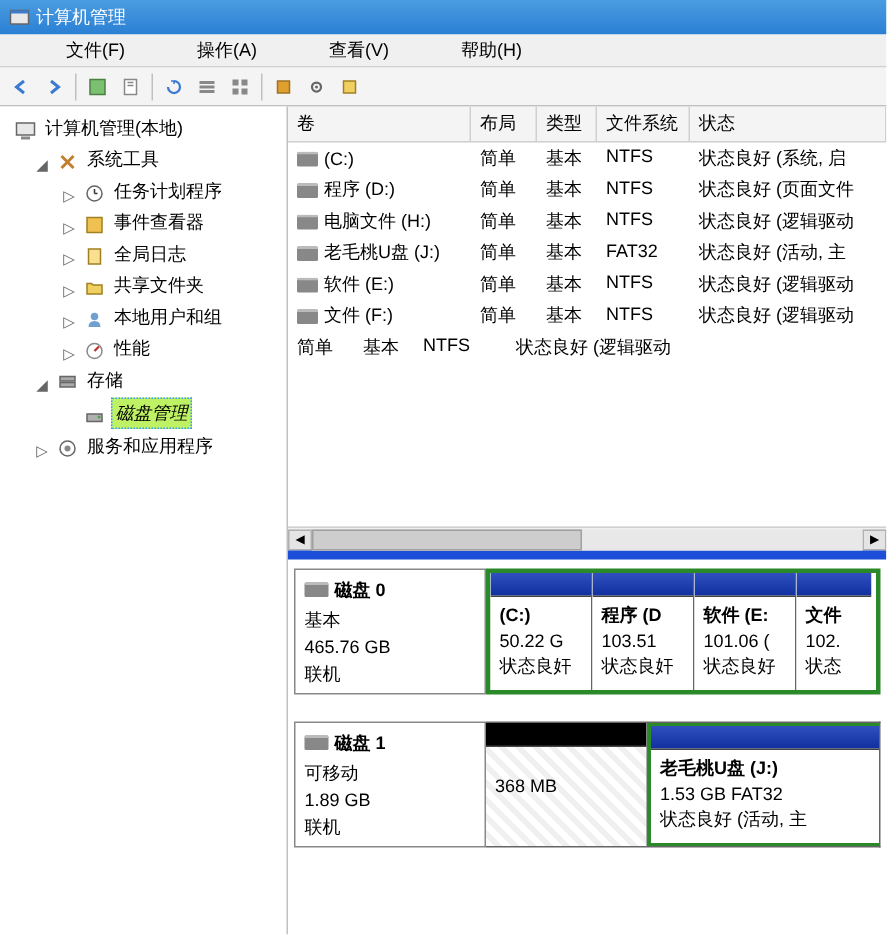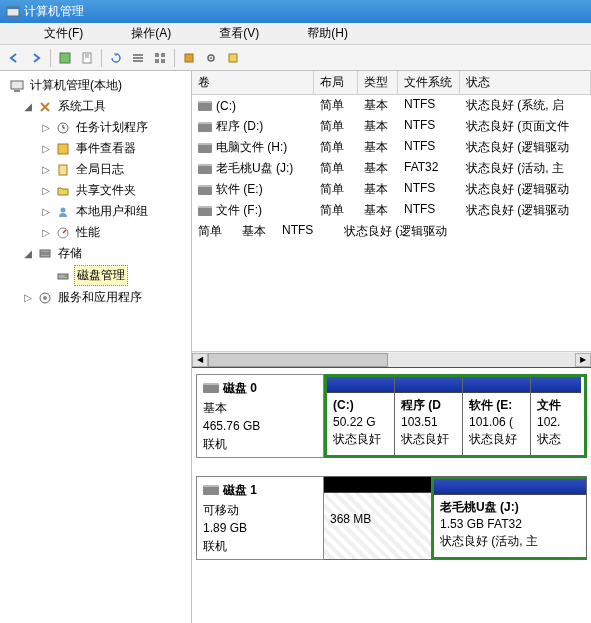--- a/index.html
+++ b/index.html
@@ -11,25 +11,25 @@
     
     .menubar { height: 22px; background: #f0f0f0; display: flex; align-items: center; padding: 0 4px; border-bottom: 1px solid #d0d0d0; }
     .menu-item { padding: 2px 8px; cursor: default; margin-left: 32px; }
     
     .toolbar { height: 26px; background: #f4f4f4; display: flex; align-items: center; padding: 0 4px; border-bottom: 1px solid #c0c0c0; gap: 2px; }
     .tool-btn { width: 20px; height: 20px; display: flex; align-items: center; justify-content: center; cursor: pointer; border: 1px solid transparent; }
     .tool-sep { width: 1px; height: 18px; background: #c0c0c0; margin: 0 2px; }
     
     .content { display: flex; height: 552px; }
     .tree-pane { width: 192px; border-right: 1px solid #c0c0c0; padding: 4px 2px; overflow: hidden; background: #fff; }
-    .tree-node { display: flex; align-items: center; padding: 1px 0; cursor: default; white-space: nowrap; }
+    .tree-node { display: flex; align-items: flex-end; padding: 1px 0; cursor: default; white-space: nowrap; }
     .tree-toggle { width: 12px; text-align: center; color: #666; font-size: 10px; cursor: pointer; }
     .tree-icon { width: 16px; height: 16px; margin: 0 3px; display: inline-flex; align-items: center; justify-content: center; font-size: 12px; }
     .tree-label { padding: 1px 2px; }
-    .tree-node.selected .tree-label { background: #fef9c3; border: 1px dotted #3399ff; }
+    .tree-node.selected .tree-label { background: #bef264; border: 1px dotted #3399ff; font-style: italic; }
     .indent-1 { padding-left: 4px; }
     .indent-2 { padding-left: 20px; }
     .indent-3 { padding-left: 38px; }
     
     .right-pane { flex: 1; display: flex; flex-direction: column; overflow: hidden; }
     
     .volume-list { flex: 0 0 auto; height: 280px; overflow: hidden; }
     .vol-header { display: flex; background: #f4f4f4; border-bottom: 1px solid #d0d0d0; }
     .vol-header > div { padding: 3px 6px; border-right: 1px solid #d0d0d0; font-weight: normal; }
     .vol-row { display: flex; padding: 1px 0; cursor: default; }
@@ -39,21 +39,21 @@
     .col-type { width: 40px; }
     .col-fs { width: 62px; }
     .col-status { flex: 1; }
     .vol-icon { width: 14px; height: 10px; background: #888; border-radius: 1px; margin-right: 4px; border-top: 2px solid #bbb; display: inline-block; }
     
     .hscroll { height: 16px; background: #f0f0f0; border-top: 1px solid #d0d0d0; display: flex; align-items: center; }
     .hscroll-btn { width: 16px; height: 14px; background: #e4e4e4; border: 1px solid #b0b0b0; display: flex; align-items: center; justify-content: center; font-size: 8px; cursor: pointer; }
     .hscroll-track { flex: 1; height: 14px; background: #e8e8e8; position: relative; }
     .hscroll-thumb { position: absolute; left: 0; width: 180px; height: 100%; background: #cdcdcd; border: 1px solid #a0a0a0; }
     
-    .disk-graphics { flex: 1; border-top: 1px solid #1d4ed8; padding: 6px 4px; overflow: hidden; }
+    .disk-graphics { flex: 1; border-top: 6px solid #1d4ed8; padding: 6px 4px; overflow: hidden; }
     .disk-block { display: flex; margin-bottom: 18px; }
     .disk-info { width: 128px; padding: 4px 6px; border: 1px solid #888; background: #fff; }
     .disk-info-title { display: flex; align-items: center; font-weight: bold; margin-bottom: 2px; }
     .disk-hw-icon { width: 16px; height: 10px; background: #888; border-radius: 1px; margin-right: 4px; border-top: 2px solid #bbb; display: inline-block; }
     .disk-info div { line-height: 1.5; }
     .disk-parts { flex: 1; display: flex; border: 1px solid #666; border-left: none; }
     .part { border-right: 1px solid #666; display: flex; flex-direction: column; background: #fff; overflow: hidden; }
     .part-header { height: 16px; background: linear-gradient(#3050c0, #1030a0); border-bottom: 1px solid #444; }
     .part-body { padding: 4px 6px; line-height: 1.4; font-size: 12px; }
     .part-body .p-title { font-weight: bold; }

